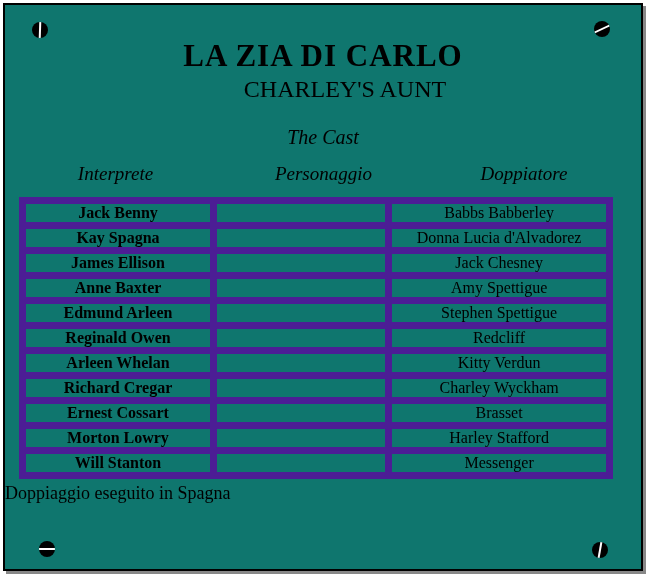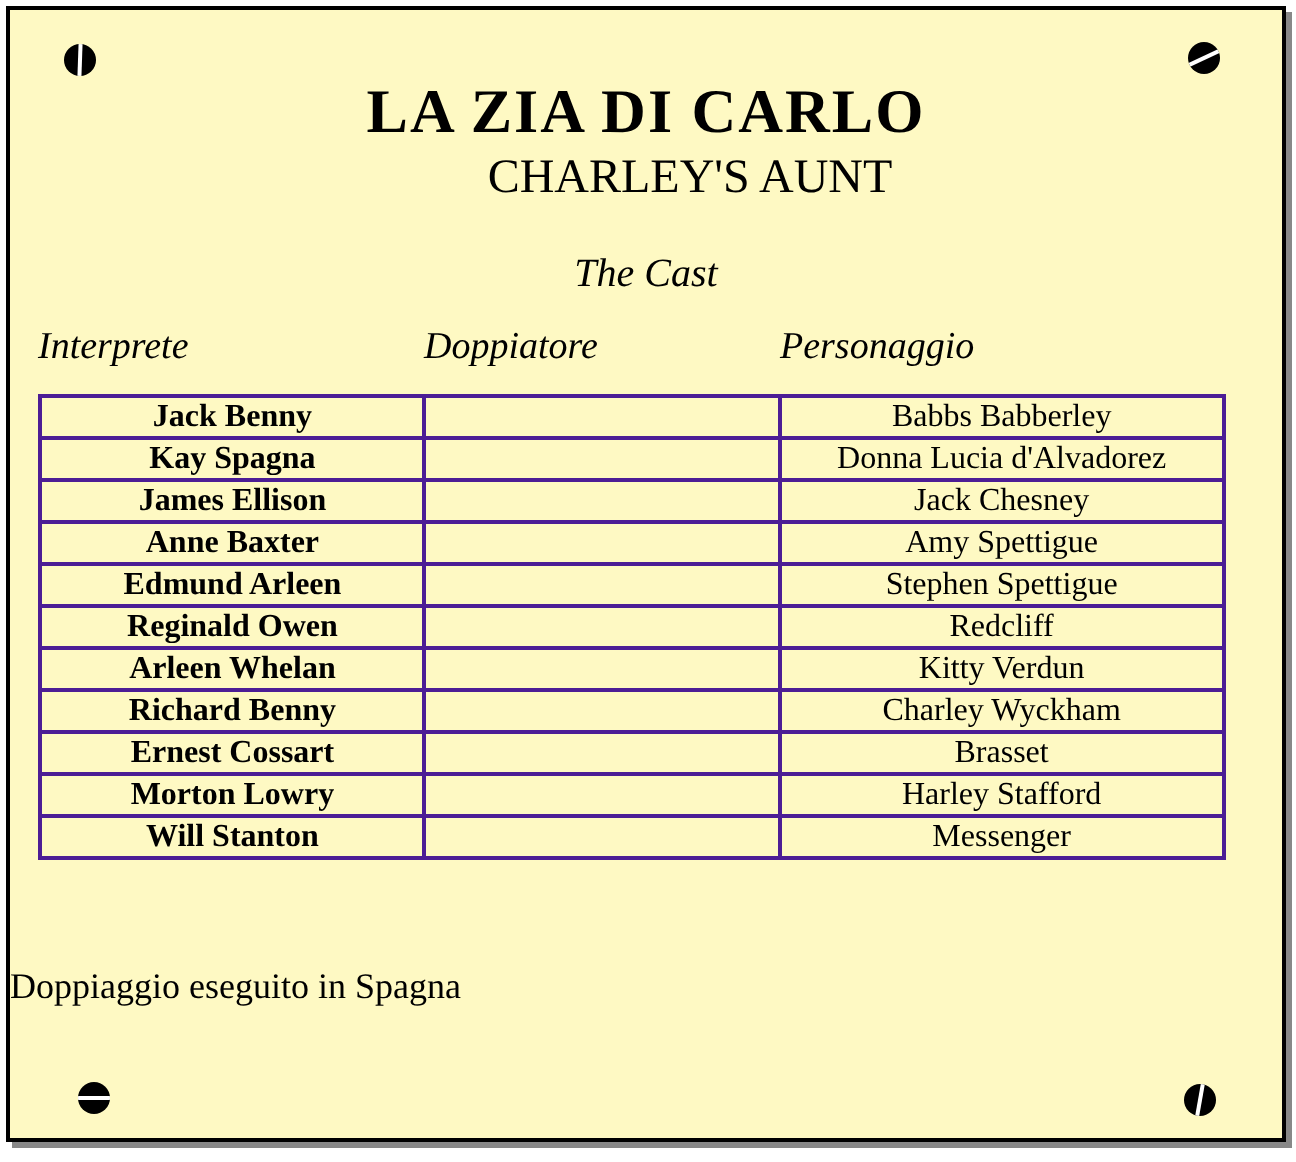--- a/index.html
+++ b/index.html
@@ -8,21 +8,21 @@
     background: #ffffff;
     font-family: "Liberation Serif", serif;
     color: #000000;
     overflow: hidden;
   }
   .page {
     position: relative;
     margin: 3px 0 0 3px;
     width: 640px;
     height: 568px;
-    background: #fef9c3;
+    background: #0f766e;
     border: 2px solid #000000;
     box-shadow: 3px 3px 0 #888888;
   }
   
   .screw {
     position: absolute;
     width: 16px; height: 16px;
     background: #000000;
     border-radius: 50%;
     overflow: hidden;
@@ -69,34 +69,35 @@
   }
   .col-headers {
     position: absolute;
     top: 158px; left: 14px;
     width: 594px;
     display: flex;
   }
   .col-header {
     font-size: 19px;
     font-style: italic;
+    text-align: center;
   }
   .col-header.c1 { width: 193px; }
   .col-header.c2 { width: 178px; }
   .col-header.c3 { width: 223px; }
 
   table.cast {
     position: absolute;
     top: 192px; left: 14px;
     width: 594px;
     border-collapse: collapse;
     border: 2px solid #000000;
   }
   table.cast td {
-    border: 2px solid #4c1d95;
+    border: 7px solid #4c1d95;
     height: 21px;
     font-size: 16px;
     text-align: center;
     vertical-align: middle;
     padding: 0 3px;
   }
   td.col-interprete { width: 193px; font-weight: bold; }
   td.col-doppiatore { width: 178px; }
   td.col-personaggio { width: 223px; }
 
@@ -127,22 +128,22 @@
 
   <div class="title">LA ZIA DI CARLO</div>
   <div class="subtitle">CHARLEY'S AUNT</div>
 
   <div class="cast-heading-wrap">
     <span class="cast-heading">The Cast</span>
   </div>
 
   <div class="col-headers">
     <div class="col-header c1">Interprete</div>
+    <div class="col-header c3">Personaggio</div>
     <div class="col-header c2">Doppiatore</div>
-    <div class="col-header c3">Personaggio</div>
   </div>
 
   <table class="cast">
     <tbody>
       <tr>
         <td class="col-interprete">Jack Benny</td>
         <td class="col-doppiatore"></td>
         <td class="col-personaggio">Babbs Babberley</td>
       </tr>
       <tr>
@@ -169,21 +170,21 @@
         <td class="col-interprete">Reginald Owen</td>
         <td class="col-doppiatore"></td>
         <td class="col-personaggio">Redcliff</td>
       </tr>
       <tr>
         <td class="col-interprete">Arleen Whelan</td>
         <td class="col-doppiatore"></td>
         <td class="col-personaggio">Kitty Verdun</td>
       </tr>
       <tr>
-        <td class="col-interprete">Richard Benny</td>
+        <td class="col-interprete">Richard Cregar</td>
         <td class="col-doppiatore"></td>
         <td class="col-personaggio">Charley Wyckham</td>
       </tr>
       <tr>
         <td class="col-interprete">Ernest Cossart</td>
         <td class="col-doppiatore"></td>
         <td class="col-personaggio">Brasset</td>
       </tr>
       <tr>
         <td class="col-interprete">Morton Lowry</td>

